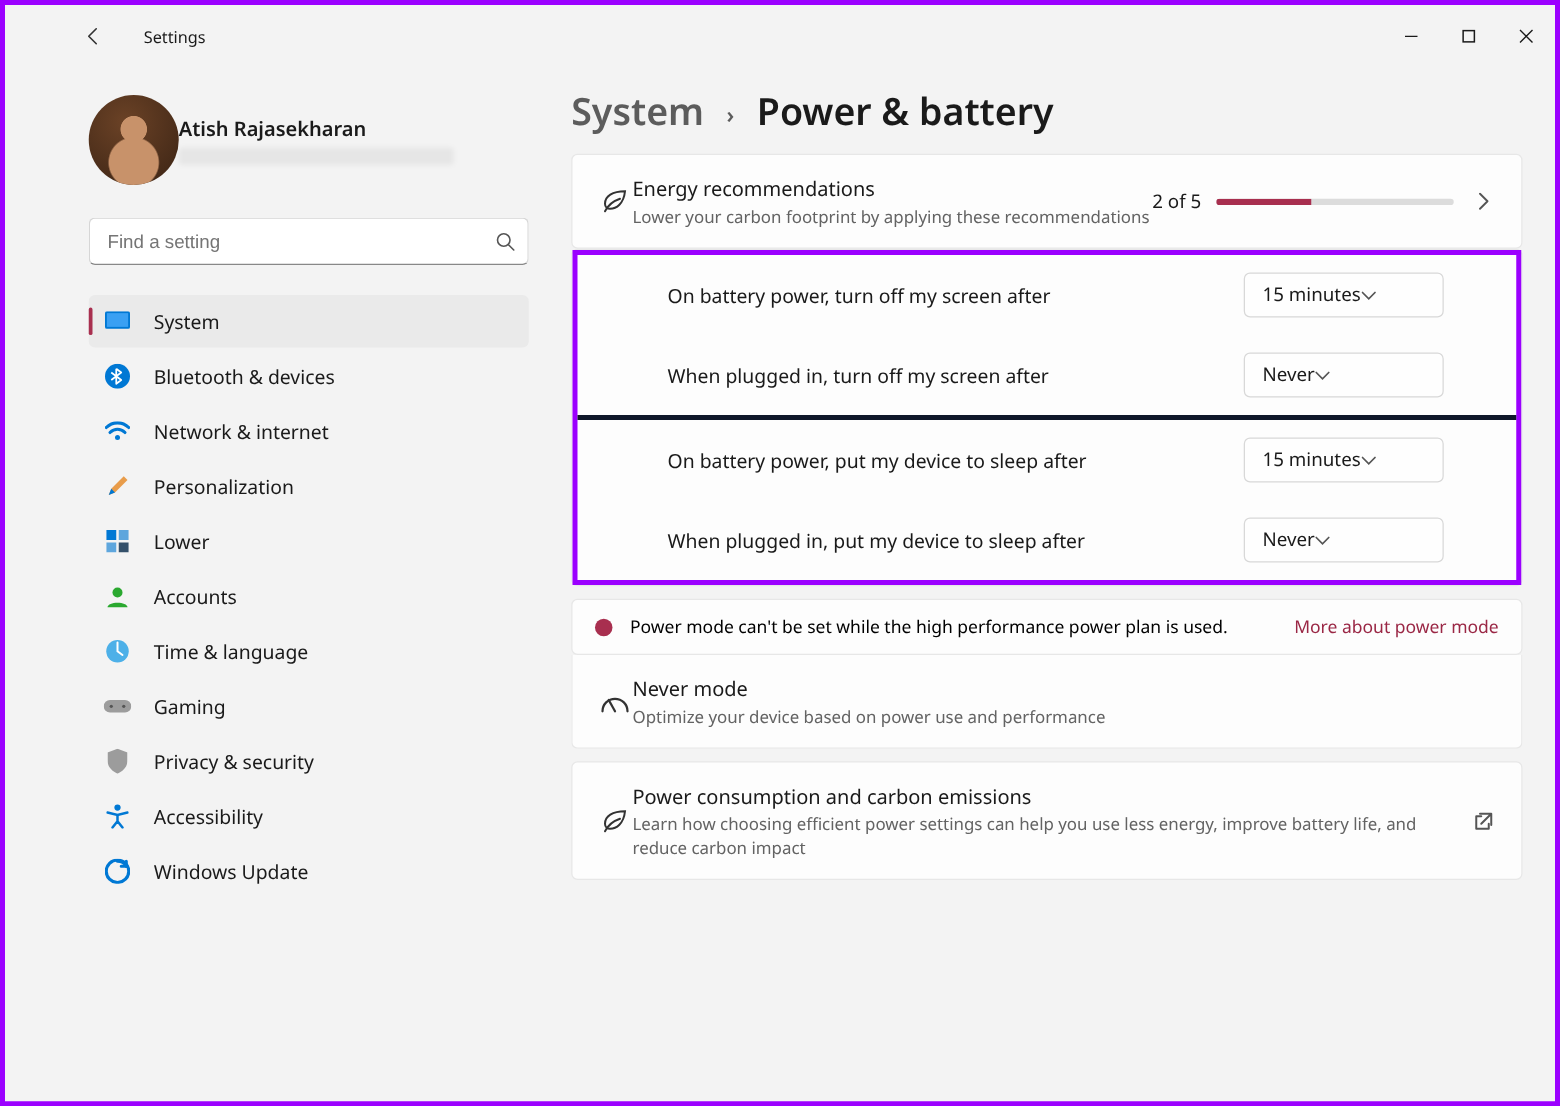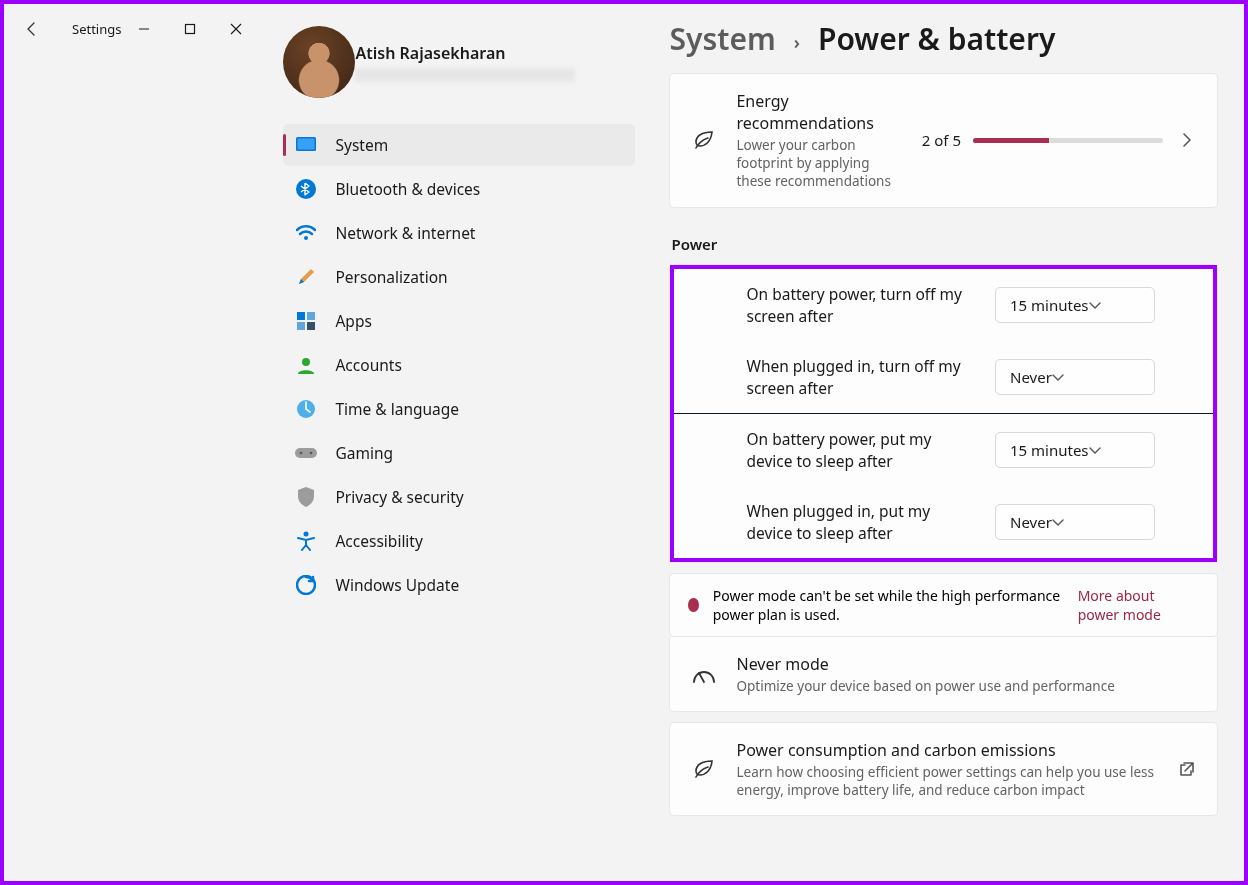--- a/index.html
+++ b/index.html
@@ -8,21 +8,22 @@
     background: #f3f3f3;
     width: 1248px;
     height: 885px;
     overflow: hidden;
     border: 4px solid #9b00ff;
   }
   .window {
     width: 100%;
     height: 100%;
     display: flex;
-    flex-direction: row;
+    flex-direction: column;
+    padding-left: 43px;
   }
   
   .titlebar {
     height: 50px;
     display: flex;
     align-items: center;
     justify-content: space-between;
     padding-left: 8px;
   }
   .titlebar-left {
@@ -130,42 +131,41 @@
   .bc-chevron { font-size:18px; color:#5c5c5c; font-weight:600; position:relative; top:3px;}
   .bc-current { font-size:30px; font-weight:600; color:#1a1a1a; }
   .card {
     background:#fdfdfd;
     border:1px solid #e7e7e7;
     border-radius:5px;
   }
   .row {
     display:flex; align-items:center;
     padding:16px 20px;
-    gap:18px;
   }
   .row-icon { width:28px; display:flex; justify-content:center; color:#333; }
   .row-body { flex:1; min-width:0; }
   .row-title { font-size:16px; color:#1a1a1a; }
   .row-sub { font-size:13.5px; color:#636363; margin-top:2px; line-height:1.35; }
   .row-end { display:flex; align-items:center; gap:14px; }
   .progress-wrap { display:flex; align-items:center; gap:12px; }
   .progress-text { font-size:15px; color:#1a1a1a; }
   .progress-bar { width:190px; height:5px; background:#dcdcdc; border-radius:3px; overflow:hidden; }
   .progress-fill { height:100%; background:#a82f4f; }
   .chevron { width:20px; height:20px; display:flex; align-items:center; justify-content:center; color:#555; }
   .section-label { font-size:15px; font-weight:600; color:#1a1a1a; margin:26px 0 10px 2px; }
   .sub-settings {
     border:4px solid #9b00ff;
     border-top:none;
   }
   .setting-row {
     display:flex; align-items:center;
     padding:14px 22px 14px 72px;
     gap:20px;
-    border-top:1px solid #0f172a;
+    border-top:4px solid #0f172a;
   }
   .setting-row.first-of-block { border-top:none;gap:15px; }
   .setting-label { flex:1; font-size:15.5px; color:#1a1a1a; }
   .dropdown {
     width:160px; height:36px;
     background:#fefefe;
     border:1px solid #d8d8d8;
     border-radius:5px;
     display:flex; align-items:center; 
     padding:0 12px 0 14px;
@@ -224,20 +224,29 @@
 
     <div class="sidebar">
       <div class="profile">
         <div class="avatar"></div>
         <div>
           <div class="profile-name">Atish Rajasekharan</div>
           <div class="profile-sub"></div>
         </div>
       </div>
 
+      <div class="search">
+        <input placeholder="Find a setting" style="">
+        <span>
+            <svg width="16" height="16" viewBox="0 0 16 16">
+              <circle cx="7" cy="7" r="5" fill="none" stroke="#555" stroke-width="1.3"></circle>
+              <path d="M11 11l4 4" stroke="#555" stroke-width="1.3" stroke-linecap="round"></path>
+            </svg>
+          </span>
+      </div>
 
       <div class="nav">
         <div class="nav-item active">
           <span class="nav-icon">
               <svg width="20" height="16" viewBox="0 0 20 16">
                 <rect x="0" y="0" width="20" height="14" rx="1.5" fill="#0078d4"></rect>
                 <rect x="1.5" y="1.5" width="17" height="11" fill="#3aa0f3"></rect>
               </svg>
             </span>
           <span>System</span>
@@ -272,21 +281,21 @@
         </div>
         <div class="nav-item">
           <span class="nav-icon">
               <svg width="18" height="18" viewBox="0 0 18 18">
                 <rect x="0" y="0" width="8" height="8" fill="#0078d4"></rect>
                 <rect x="10" y="0" width="8" height="8" fill="#5ea6dd"></rect>
                 <rect x="0" y="10" width="8" height="8" fill="#5ea6dd"></rect>
                 <rect x="10" y="10" width="8" height="8" fill="#34506a"></rect>
               </svg>
             </span>
-          <span>Apps</span>
+          <span>Lower</span>
         </div>
         <div class="nav-item">
           <span class="nav-icon">
               <svg width="18" height="18" viewBox="0 0 18 18">
                 <circle cx="9" cy="6" r="4" fill="#2aa82f"></circle>
                 <path d="M1 18c0-5 16-5 16 0z" fill="#2aa82f"></path>
               </svg>
             </span>
           <span>Accounts</span>
         </div>
@@ -367,21 +376,20 @@
             </div>
             <span class="chevron">
                 <svg width="14" height="14" viewBox="0 0 14 14">
                   <path d="M4 1l6 6-6 6" fill="none" stroke="#555" stroke-width="1.5" stroke-linecap="round" stroke-linejoin="round"></path>
                 </svg>
               </span>
           </div>
         </div>
       </div>
 
-      <div class="section-label">Power</div>
 
       <div class="card" style="padding:0;">
 
         <div class="sub-settings" style="border-top:4px solid #9b00ff;">
           <div class="setting-row first-of-block">
             <div class="setting-label">On battery power, turn off my screen after</div>
             <div class="dropdown">
               <span>15 minutes</span>
               <span>
                   <svg width="12" height="12" viewBox="0 0 12 12">

